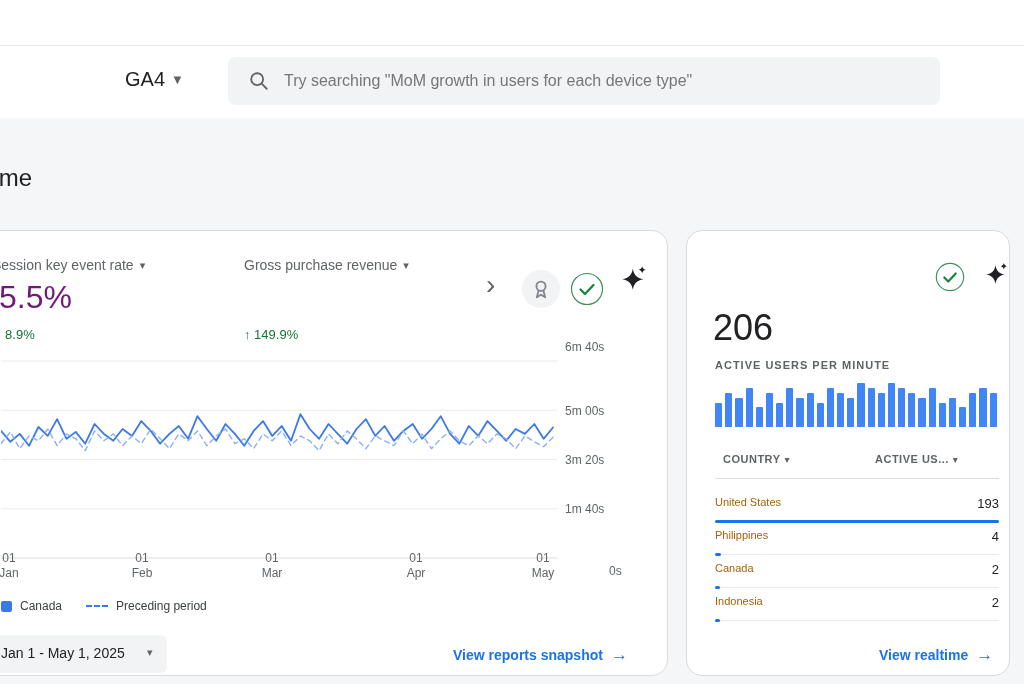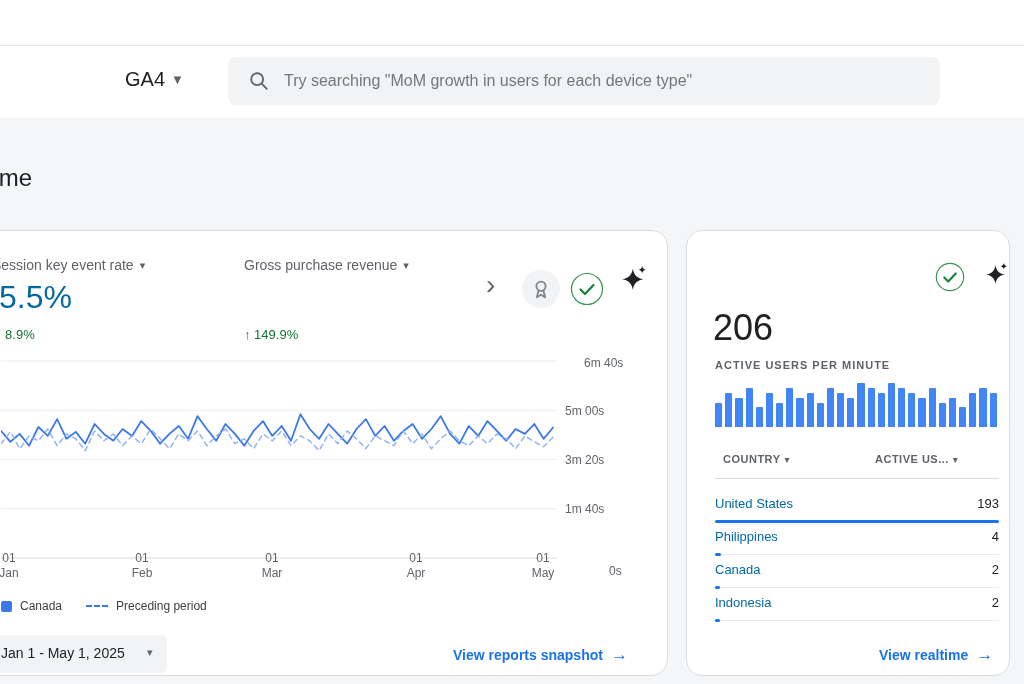--- a/index.html
+++ b/index.html
@@ -20,21 +20,21 @@
   .searchbar input::placeholder { color:#74777b; }
   
   .page-title { position:absolute; left:-32px; top:164px; font-size:24px; color:#202124; }
   
   .card { position:absolute; background:#fff; border:1px solid #dadce0; border-radius:16px; }
   .card.left  { left:-40px; top:230px; width:708px; height:446px; overflow:hidden; }
   .card.right { left:686px; top:230px; width:324px; height:446px; overflow:hidden; }
   
   .metric-label { position:absolute; font-size:14px; color:#5f6368; white-space:nowrap; display:flex; gap:6px; align-items:center; }
   .metric-label .caret { font-size:11px; }
-  .metric-value { position:absolute; font-size:32px; font-weight:400; color:#0369a1; white-space:nowrap; }
+  .metric-value { position:absolute; font-size:32px; font-weight:400; color:#701a75; white-space:nowrap; }
   .metric-delta { position:absolute; font-size:13px; color:#137333; white-space:nowrap; }
   .m1-label { left:31px;  top:26px; }
   .m1-value { left:38px;  top:48px; }
   .m1-delta { left:34px;  top:96px; }
   .m2-label { left:283px; top:26px; }
   .m2-value { left:283px; top:48px; }
   .m2-delta { left:283px; top:96px; }
   .chevron-next { position:absolute; left:525px; top:40px; font-size:28px; color:#5f6368; cursor:pointer; line-height:1; }
   .icon-circle { position:absolute; border-radius:50%; display:flex; align-items:center; justify-content:center; }
   .medal-wrap   { left:561px; top:39px; width:38px; height:38px; background:#f1f3f4; }
@@ -61,21 +61,21 @@
   .rt-perminute { position:absolute; left:28px; top:128px; font-size:11px; font-weight:700; letter-spacing:1px; color:#5f6368; }
   .rt-bars { position:absolute; left:28px; top:152px; width:282px; height:44px; display:flex; align-items:flex-end; gap:3px; }
   .rt-bars .bar { flex:1; background:#4285f4; border-radius:1px 1px 0 0; }
   .rt-thead { position:absolute; top:222px; left:28px; width:284px; font-size:11px; font-weight:700; letter-spacing:.5px; color:#5f6368; }
   .rt-thead .col1 { position:absolute; left:8px; top:0; cursor:pointer; }
   .rt-thead .col2 { position:absolute; left:160px; top:0; cursor:pointer; }
   .rt-thead .caret { font-size:10px; margin-left:4px; }
   .rt-thead-line { position:absolute; left:28px; top:247px; width:284px; height:1px; background:#dadce0; }
   .rt-rows { position:absolute; left:28px; top:258px; width:284px; }
   .rt-row { position:relative; height:33px; border-bottom:1px solid #e8eaed; }
-  .rt-row .country { position:absolute; left:0; top:7px; font-size:13px; color:#0369a1; }
+  .rt-row .country { position:absolute; left:0; top:7px; font-size:11px; color:#a16207; }
   .rt-row .val { position:absolute; right:0; top:7px; font-size:13px; color:#202124; }
   .rt-row .prog { position:absolute; left:0; bottom:-2px; height:3px; background:#1a73e8; border-radius:2px; }
   .realtime-link { left:192px; top:414px; }
 </style>
 </head>
 <body>
 
 <div class="topbar">
   <div class="topbar-line"></div>
   <div class="property-selector">
@@ -131,21 +131,21 @@
   <svg id="trend-svg" width="556" height="208">
       <line x1="0" x2="556" y1="8" y2="8" stroke="#e9ebee"></line>
       <line x1="0" x2="556" y1="57.25" y2="57.25" stroke="#e9ebee"></line>
       <line x1="0" x2="556" y1="106.5" y2="106.5" stroke="#e9ebee"></line>
       <line x1="0" x2="556" y1="155.75" y2="155.75" stroke="#e9ebee"></line>
       <line x1="0" x2="556" y1="205" y2="205" stroke="#dadce0"></line>
       <polyline points="0.0,77.9 9.4,88.8 18.7,80.9 28.1,92.7 37.4,74.0 46.8,82.9 56.1,66.1 65.5,85.8 74.8,78.9 84.2,90.7 93.6,71.0 102.9,80.9 112.3,87.8 121.6,76.0 131.0,82.9 140.3,68.1 149.7,77.9 159.1,90.7 168.4,80.9 177.8,73.0 187.1,85.8 196.5,63.2 205.8,76.0 215.2,87.8 224.5,71.0 233.9,80.9 243.3,92.7 252.6,77.9 262.0,68.1 271.3,82.9 280.7,73.0 290.0,87.8 299.4,61.2 308.7,76.0 318.1,85.8 327.5,71.0 336.8,80.9 346.2,90.7 355.5,76.0 364.9,66.1 374.2,82.9 383.6,73.0 392.9,87.8 402.3,77.9 411.7,71.0 421.0,85.8 430.4,76.0 439.7,63.2 449.1,80.9 458.4,90.7 467.8,73.0 477.2,82.9 486.5,68.1 495.9,77.9 505.2,87.8 514.6,76.0 523.9,80.9 533.3,71.0 542.6,85.8 552.0,74.5" fill="none" stroke="#3b78e8" stroke-width="1.8" stroke-linejoin="round" stroke-linecap="round"></polyline>
       <polyline points="0.0,90.7 9.4,78.9 18.7,95.7 28.1,82.9 37.4,87.8 46.8,76.0 56.1,92.7 65.5,80.9 74.8,85.8 84.2,97.6 93.6,77.9 102.9,87.8 112.3,80.9 121.6,92.7 131.0,82.9 140.3,90.7 149.7,76.0 159.1,85.8 168.4,95.7 177.8,80.9 187.1,87.8 196.5,77.9 205.8,92.7 215.2,82.9 224.5,76.0 233.9,90.7 243.3,85.8 252.6,95.7 262.0,80.9 271.3,87.8 280.7,77.9 290.0,92.7 299.4,82.9 308.7,87.8 318.1,97.6 327.5,80.9 336.8,90.7 346.2,77.9 355.5,85.8 364.9,95.7 374.2,82.9 383.6,87.8 392.9,92.7 402.3,77.9 411.7,90.7 421.0,80.9 430.4,95.7 439.7,85.8 449.1,77.9 458.4,87.8 467.8,92.7 477.2,82.9 486.5,90.7 495.9,80.9 505.2,85.8 514.6,95.7 523.9,82.9 533.3,88.8 542.6,93.7 552.0,84.3" fill="none" stroke="#8ab0f8" stroke-width="1.4" stroke-dasharray="5 4" stroke-linejoin="round" stroke-linecap="round"></polyline>
     </svg>
   <div id="y-ticks">
-      <div class="y-tick" style="top: 125px; margin-left: 19px;">6m 40s</div>
+      <div class="y-tick" style="top: 109px;">6m 40s</div>
       <div class="y-tick" style="top: 173px;">5m 00s</div>
       <div class="y-tick" style="top: 222px;">3m 20s</div>
       <div class="y-tick" style="top: 271px;">1m 40s</div>
       <div class="y-tick" style="top: 333px; margin-left: 44px;">0s</div>
     </div>
   <div id="x-ticks">
       <div class="x-tick" style="left: 23px;">
         <div>01</div>
         <div>Jan</div>
       </div>

